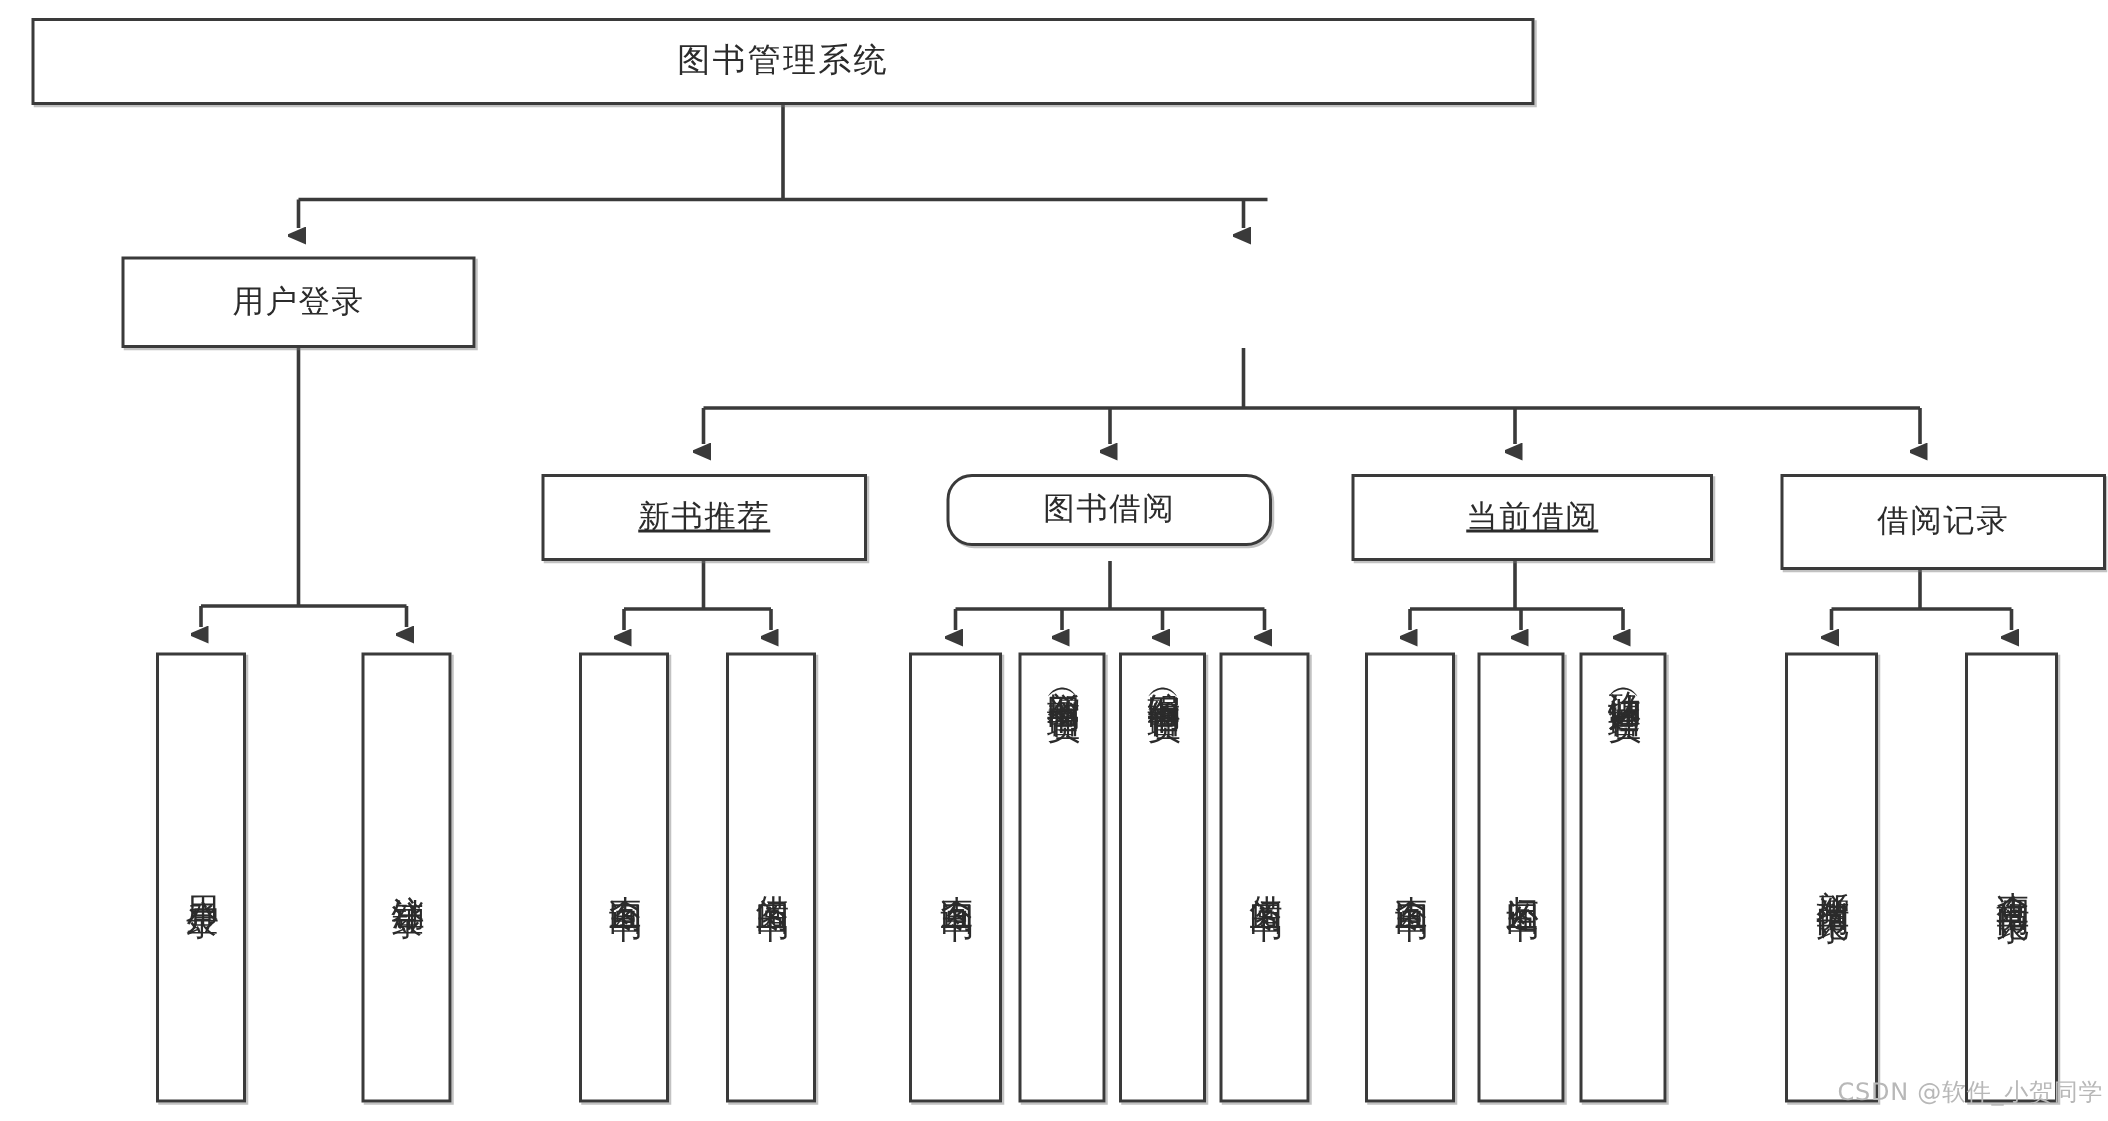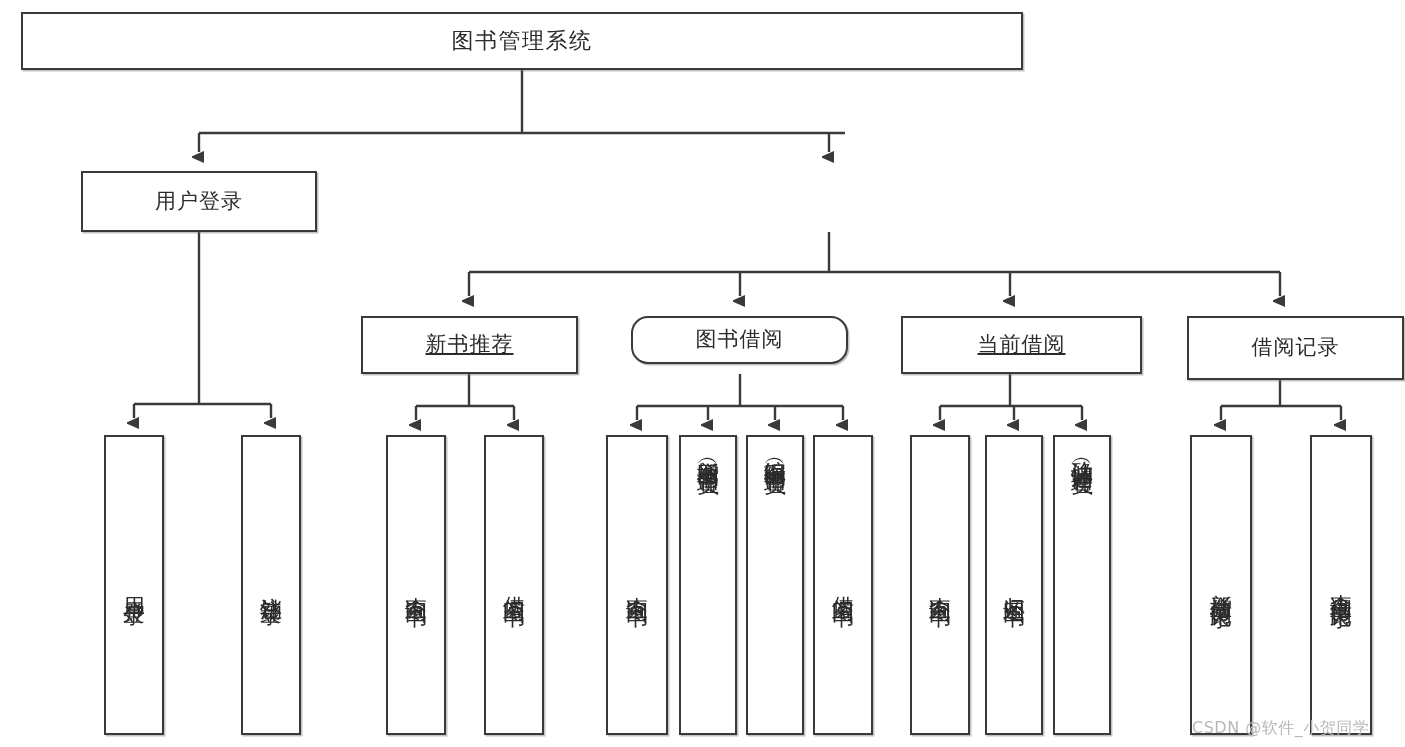--- a/index.html
+++ b/index.html
@@ -72,20 +72,21 @@
   .node.v.center {
     align-items: center;
     padding-top: 0;
   }
   .watermark {
     position: absolute;
     font-size: 16px;
     color: #b8b8b8;
     white-space: nowrap;
     letter-spacing: 0.5px;
+    padding-left: 33px;
   }
 </style>
 </head>
 <body>
 
 <div id="canvas">
 
   <svg class="svg-layer" viewBox="0 0 1405 747" xmlns="http://www.w3.org/2000/svg">
     <defs>
       <marker id="arrow" markerWidth="12" markerHeight="12" refX="1" refY="5" orient="auto" markerUnits="userSpaceOnUse">

